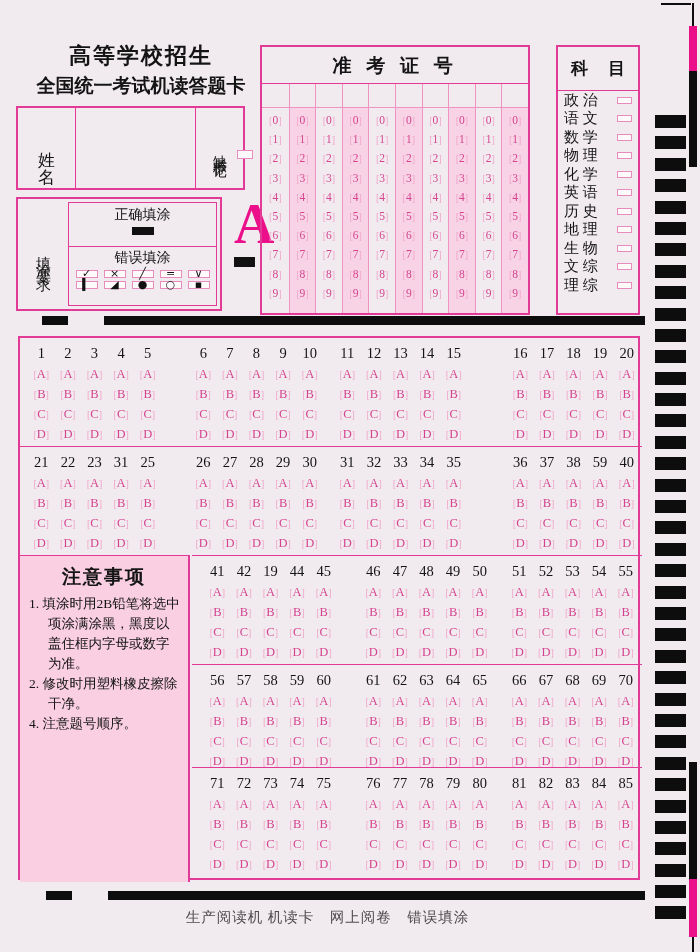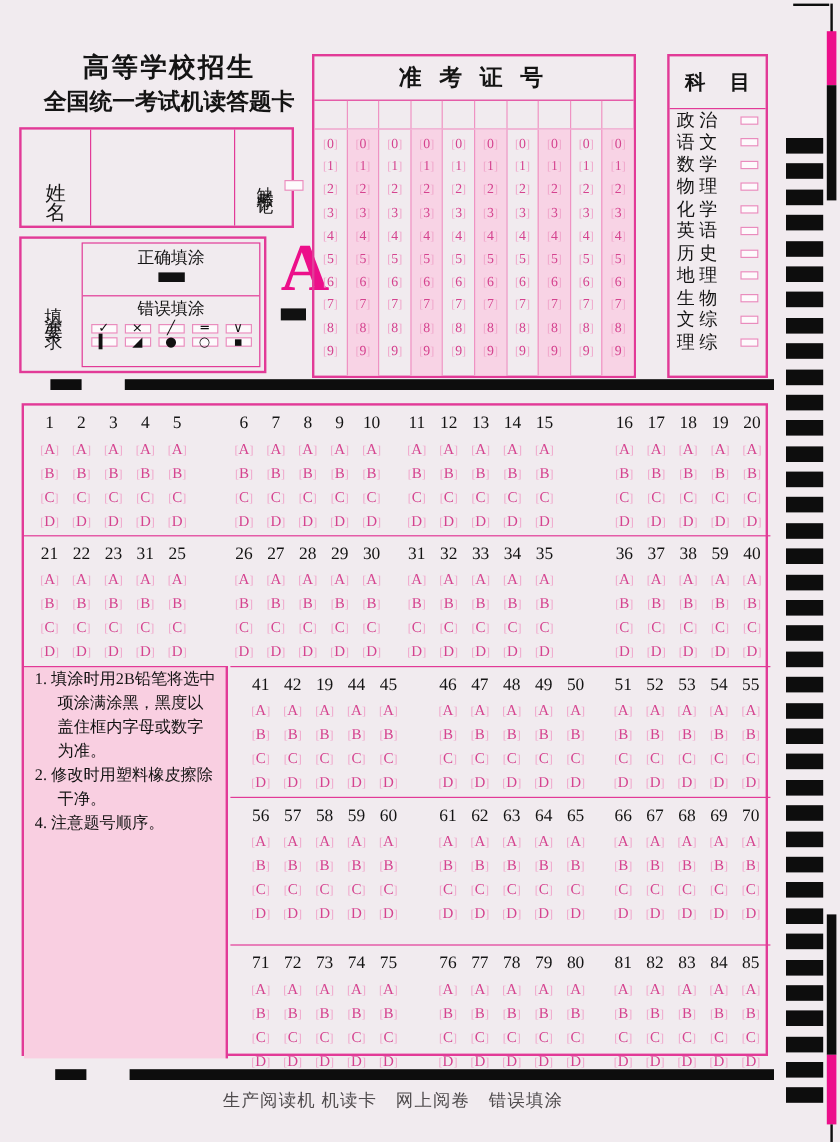--- a/index.html
+++ b/index.html
@@ -79,21 +79,21 @@
   .sync.d2{left:46px;top:891px;width:26px;height:9px}
   .sync.b2{left:108px;top:891px;width:537px;height:9px}
 
   
   .agrid{left:18px;top:336px;width:622px;height:544px;border:2px solid var(--mg)}
   .a-row{position:absolute}
   .r1{top:0;left:0;width:622px;height:108px}
   .r2{top:108px;left:0;width:622px;height:109px;border-top:1.5px solid var(--mg)}
   .r3{top:217px;left:172px;width:450px;height:109px;border-top:1.5px solid var(--mg)}
   .r4{top:326px;left:172px;width:450px;height:109px;border-top:1.5px solid var(--mg)}
-  .r5{top:449px;left:172px;width:450px;height:108px;border-top:1.5px solid var(--mg)}
+  .r5{top:429px;left:172px;width:450px;height:108px;border-top:1.5px solid var(--mg)}
   .grp{position:absolute;top:5px;width:133px;display:grid;grid-template-columns:repeat(5,26.6px);text-align:center}
   .wide .grp:nth-of-type(1){left:8px}
   .wide .grp:nth-of-type(2){left:170px}
   .wide .grp:nth-of-type(3){left:314px}
   .wide .grp:nth-of-type(4){left:487px}
   .narrow .grp:nth-of-type(1){left:12px}
   .narrow .grp:nth-of-type(2){left:168px}
   .narrow .grp:nth-of-type(3){left:314px}
   .qn{height:21px;line-height:21px;font-size:14.5px;color:var(--ink)}
   .ob{height:20px;line-height:20px;font-size:12.5px;color:var(--bub)}
@@ -373,20 +373,21 @@
     </div>
 </div>
 
 <div class="abs sync d1"></div>
 <div class="abs sync b1"></div>
 <div class="abs sync d2"></div>
 <div class="abs sync b2"></div>
 
 <div class="abs agrid">
   <div class="notes">
+    <div class="nt">注意事项</div>
     <div class="nlist">
         <div class="nitem">1. 填涂时用2B铅笔将选中项涂满涂黑，黑度以盖住框内字母或数字为准。</div>
         <div class="nitem">2. 修改时用塑料橡皮擦除干净。</div>
         <div class="nitem">4. 注意题号顺序。</div>
       </div>
   </div>
 <div class="a-row r1 wide">
       <div class="grp">
         <span class="qn">1</span>
         <span class="qn">2</span>

